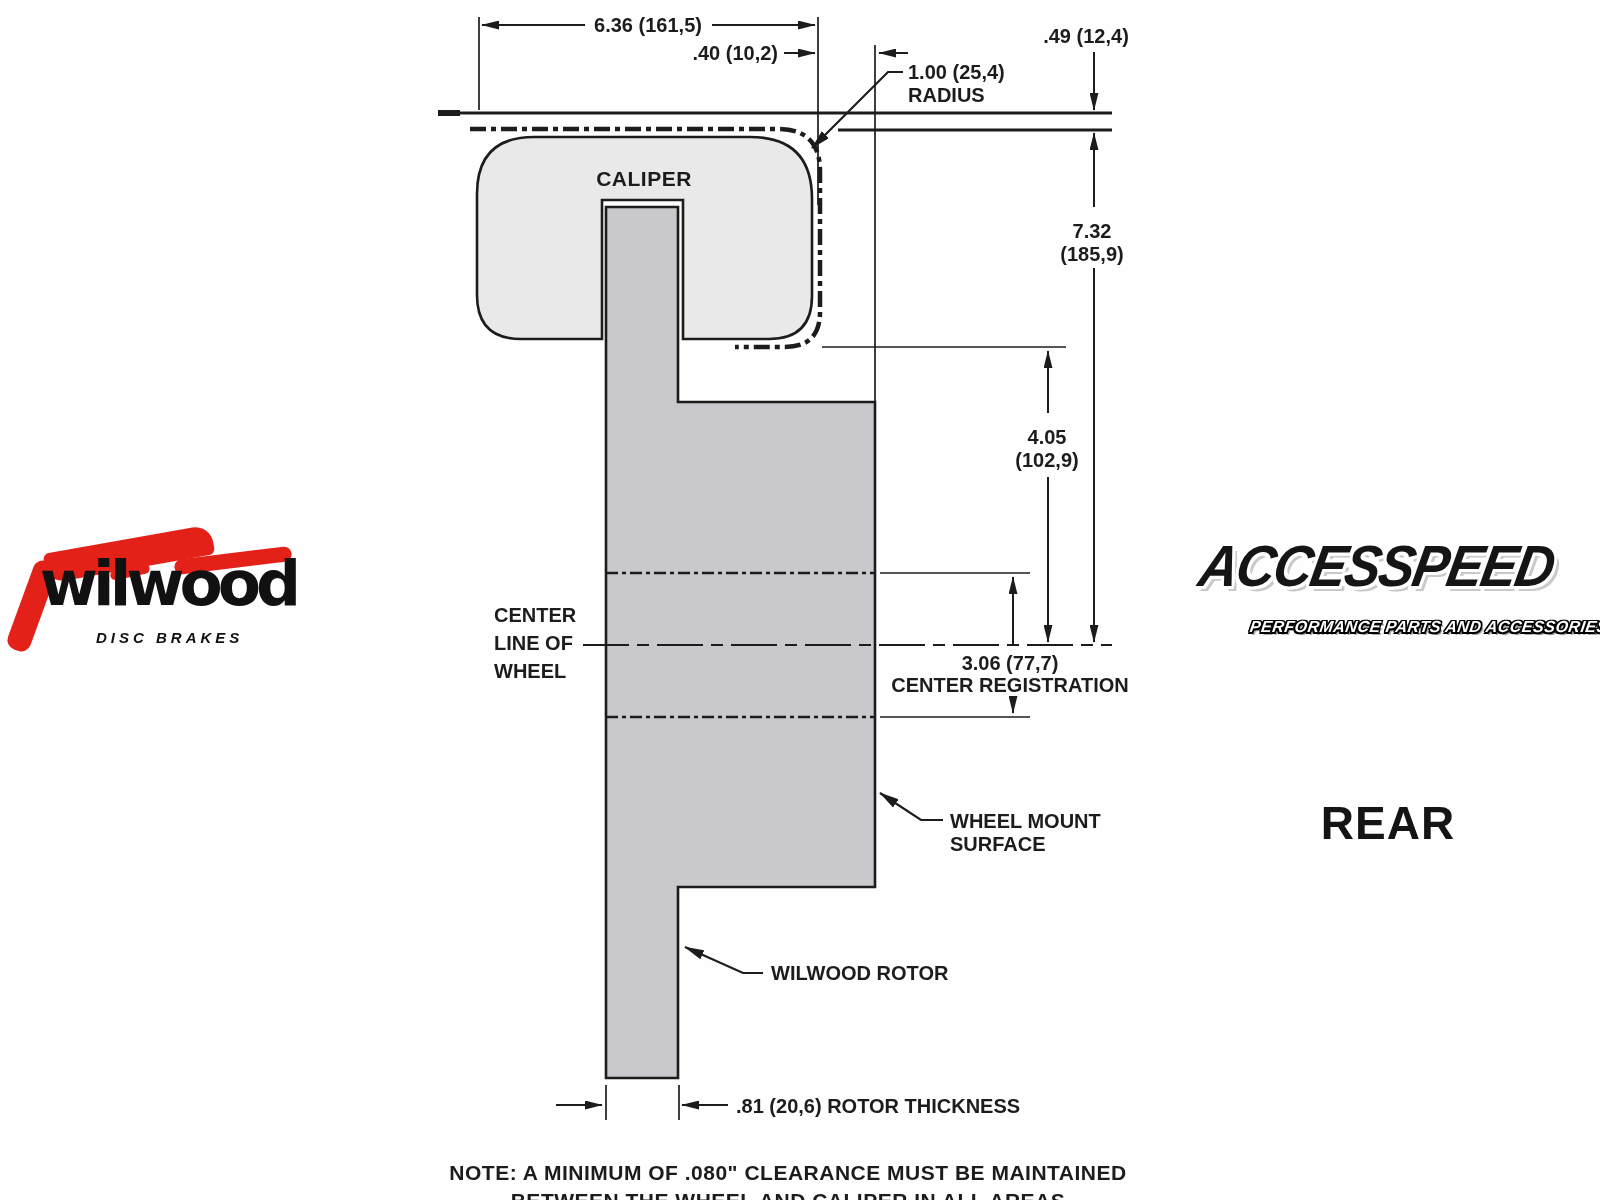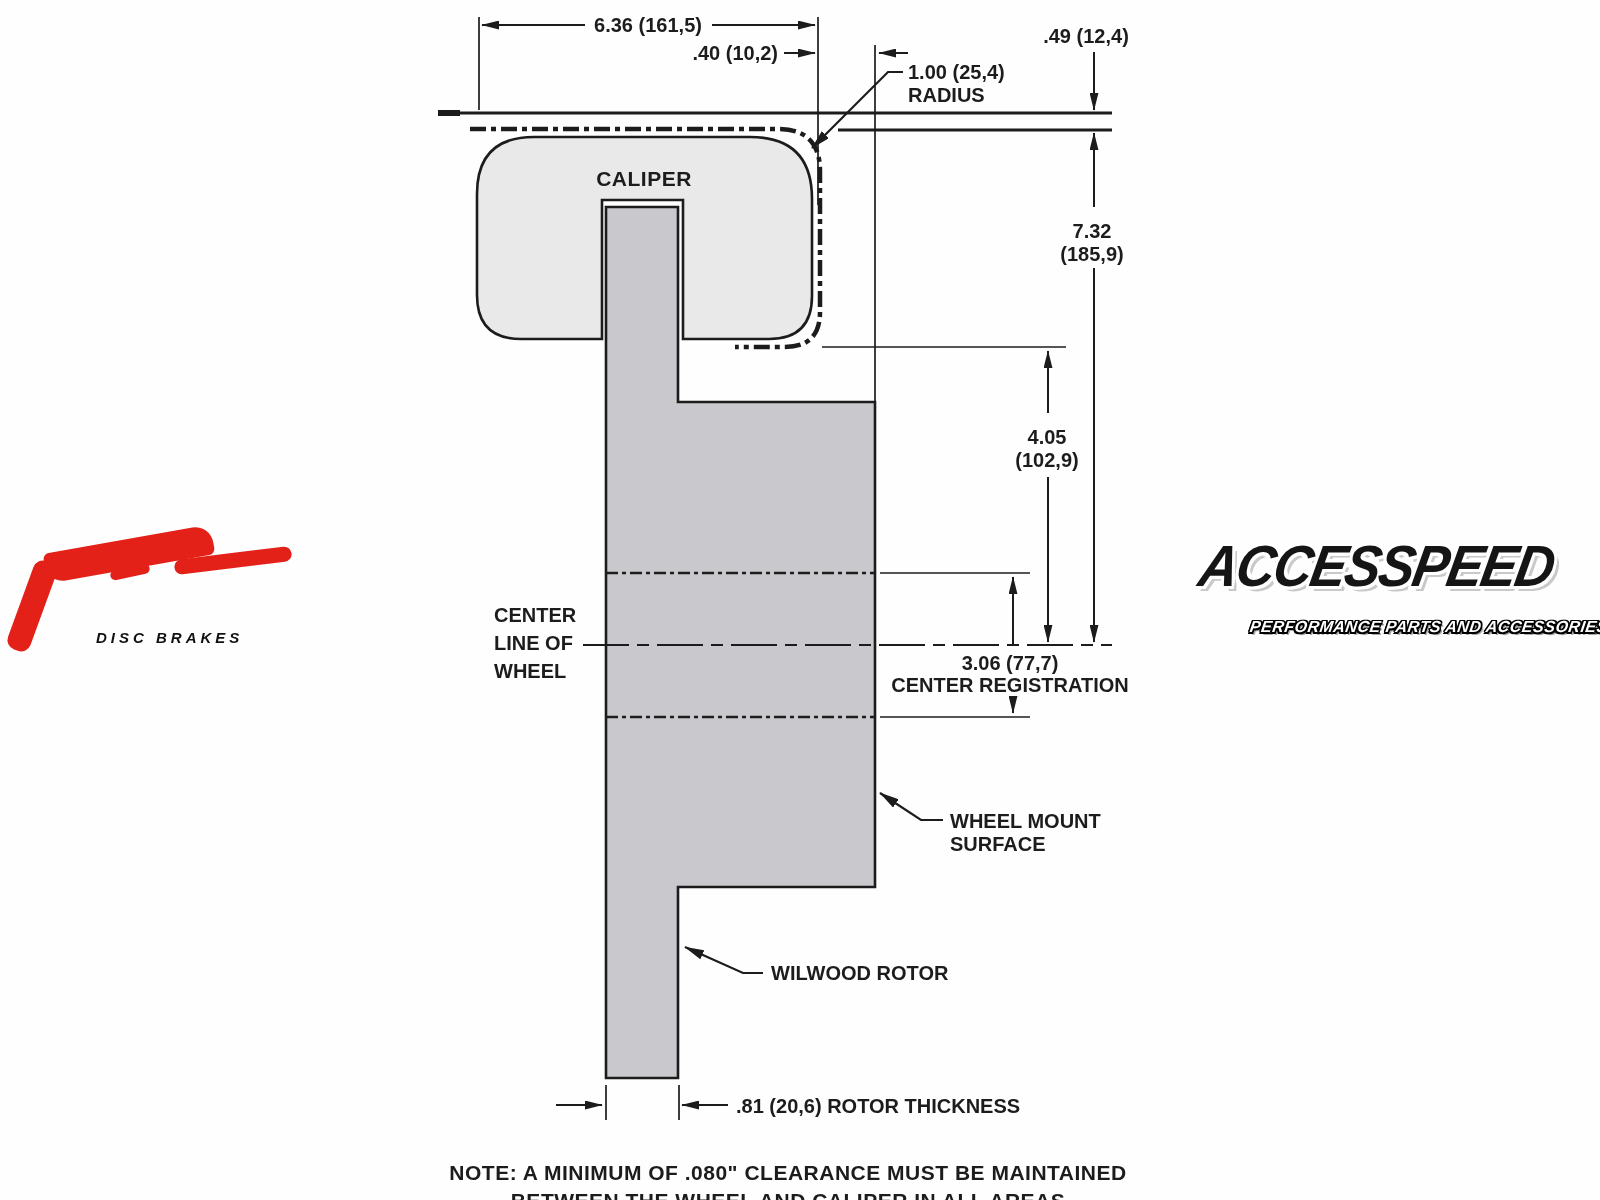--- a/index.html
+++ b/index.html
@@ -143,22 +143,24 @@
 
     <text class="t21" x="788" y="1180" text-anchor="middle">NOTE: A MINIMUM OF .080" CLEARANCE MUST BE MAINTAINED</text>
     <text class="t21" x="788" y="1208" text-anchor="middle">BETWEEN THE WHEEL AND CALIPER IN ALL AREAS</text>
   </svg>
 
   <div id="wilwood-logo">
     <div class="ww-stroke ww-s1"></div>
     <div class="ww-stroke ww-s2"></div>
     <div class="ww-stroke ww-s3"></div>
     <div class="ww-stroke ww-s4"></div>
+    <div class="ww-text">wilwood</div>
     <div class="ww-sub">DISC BRAKES</div>
   </div>
 
   <div id="accesspeed-logo">
     <div class="as-text">ACCESSPEED</div>
     <div class="as-sub">PERFORMANCE PARTS AND ACCESSORIES</div>
   </div>
 
+  <div id="rear-label">REAR</div>
 
 </div>
 
 </body></html>

